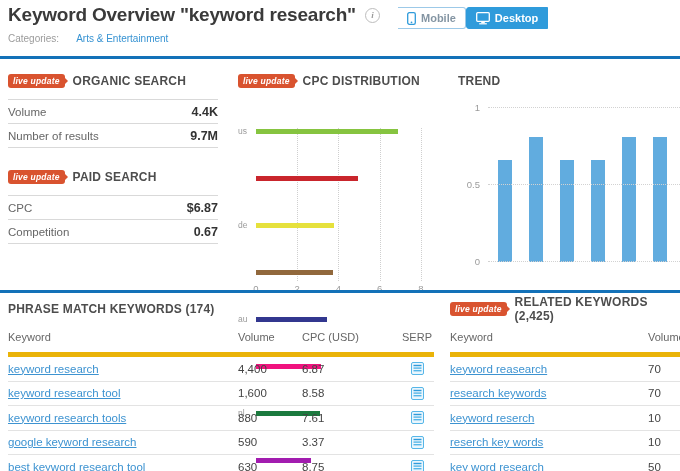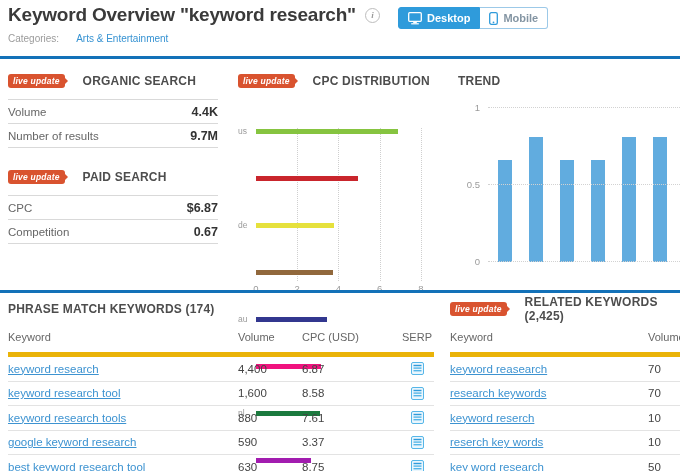--- a/index.html
+++ b/index.html
@@ -17,21 +17,21 @@
            font-weight:bold;box-sizing:border-box;cursor:pointer;}
   .dev-btn.desktop{background:#2f9bdb;color:#fff;border:1px solid #2f9bdb;border-radius:3px 0 0 3px;}
   .dev-btn.mobile{background:#fff;color:#8495a3;border:1px solid #9cc9e8;border-left:none;border-radius:0 3px 3px 0;}
   .categories{position:absolute;left:8px;top:33px;font-size:10px;color:#9b9b9b;}
   .categories a{color:#3592d2;text-decoration:none;margin-left:17px;}
 
   .divider{position:absolute;left:0;width:680px;height:3px;background:#1371b8;}
   .d1{top:56px;}.d2{top:290px;}
 
   
-  .panel-heading{display:flex;align-items:center;gap:18px;font-size:12px;font-weight:bold;
+  .panel-heading{display:flex;align-items:center;gap:8px;font-size:12px;font-weight:bold;
                  color:#4d4d4d;letter-spacing:0.2px;height:14px;}
   .badge{position:relative;background:#d9532f;color:#fff;font-size:8.5px;font-style:italic;
          font-weight:bold;padding:2.5px 5px;border-radius:3px;line-height:1;white-space:nowrap;}
   .badge::after{content:"";position:absolute;right:-3.5px;top:50%;transform:translateY(-50%);
          border-left:4px solid #d9532f;border-top:4px solid transparent;border-bottom:4px solid transparent;}
 
   
   .stats{position:absolute;left:8px;width:210px;}
   #organic{top:74px;}  #paid{top:170px;}
   .stat-rows{margin-top:11px;border-top:1px solid #d9d9d9;}
@@ -77,34 +77,34 @@
 <body>
 
 <div class="page">
 
   <div class="title-row">
     <h1 class="page-title" style="margin:0">Keyword Overview "keyword research"</h1>
     <span class="info-icon">i</span>
   </div>
 
   <div class="device-toggle">
+    <div class="dev-btn mobile">
+      <svg width="9" height="13" viewBox="0 0 9 13">
+          <rect x="0.7" y="0.7" width="7.6" height="11.6" rx="1.6" fill="none" stroke="#2f9bdb" stroke-width="1.3"></rect>
+          <circle cx="4.5" cy="10.3" r="0.9" fill="#2f9bdb"></circle>
+        </svg>
+      <span>Mobile</span>
+    </div>
     <div class="dev-btn desktop">
       <svg width="14" height="13" viewBox="0 0 14 13">
           <rect x="0.7" y="0.7" width="12.6" height="8.6" rx="1" fill="none" stroke="#fff" stroke-width="1.3"></rect>
           <rect x="5.2" y="9.6" width="3.6" height="1.6" fill="#fff"></rect>
           <rect x="3.2" y="11.2" width="7.6" height="1.2" fill="#fff"></rect>
         </svg>
       <span>Desktop</span>
-    </div>
-    <div class="dev-btn mobile">
-      <svg width="9" height="13" viewBox="0 0 9 13">
-          <rect x="0.7" y="0.7" width="7.6" height="11.6" rx="1.6" fill="none" stroke="#2f9bdb" stroke-width="1.3"></rect>
-          <circle cx="4.5" cy="10.3" r="0.9" fill="#2f9bdb"></circle>
-        </svg>
-      <span>Mobile</span>
     </div>
   </div>
 
   <div class="categories">
     <span>Categories:</span><a href="#">Arts &amp; Entertainment</a>
   </div>
 
   <div class="divider d1"></div>
 
   <div class="stats" id="organic">

